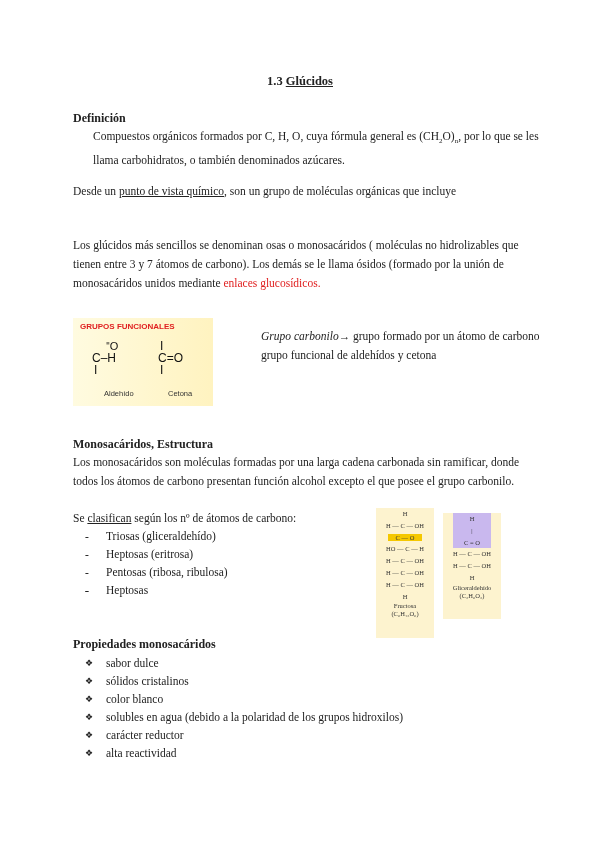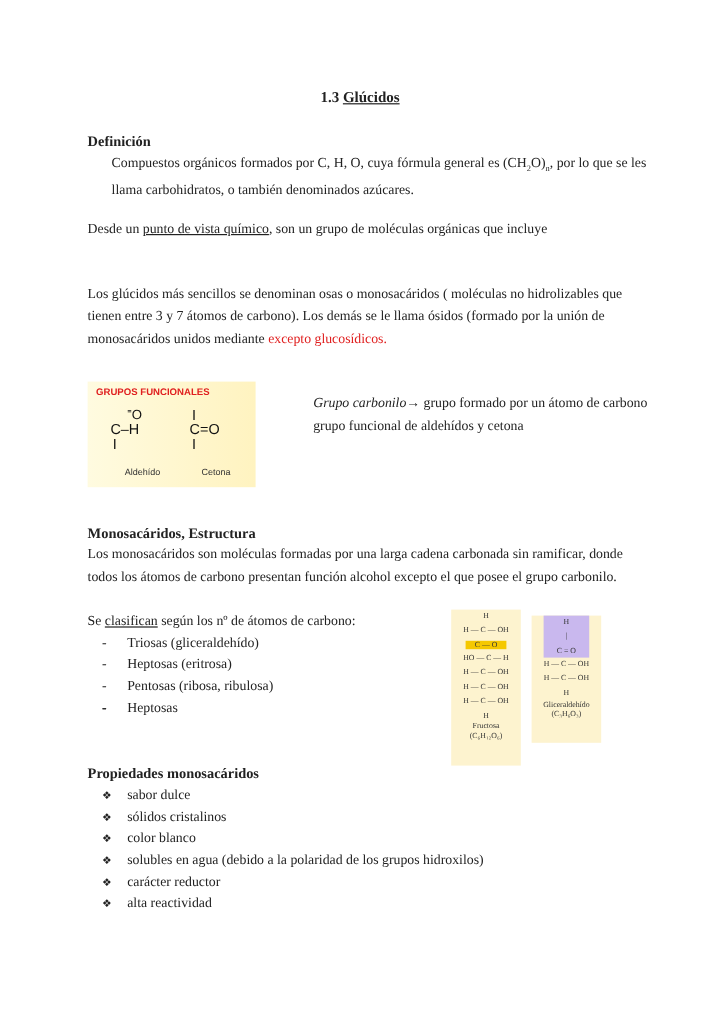--- a/index.html
+++ b/index.html
@@ -38,21 +38,21 @@
   <div>llama carbohidratos, o también denominados azúcares.</div>
 </div>
 
 <div class="abs p" style="left:73px;top:182px;width:480px;">
   <div><span>Desde un </span><span class="ul">punto de vista químico</span><span>, son un grupo de moléculas orgánicas que incluye</span></div>
 </div>
 
 <div class="abs p" style="left:73px;top:236px;width:490px;">
   <div>Los glúcidos más sencillos se denominan osas o monosacáridos ( moléculas no  hidrolizables que</div>
   <div>tienen entre 3 y 7 átomos de carbono). Los demás se le llama ósidos (formado por la unión de</div>
-  <div><span>monosacáridos unidos mediante </span><span class="red">excepto glucosídicos.</span></div>
+  <div><span>monosacáridos unidos mediante </span><span class="red">enlaces glucosídicos.</span></div>
 </div>
 
 <div class="abs fg-box"></div>
 <div class="abs fg-title">GRUPOS FUNCIONALES</div>
 <div class="abs chem" style="left:92px;top:340px;">
   <div style="padding-left:14px;font-size:11px;">⁼O</div>
   <div>C–H</div>
   <div style="padding-left:2px;">I</div>
 </div>
 <div class="abs chem" style="left:158px;top:340px;">

